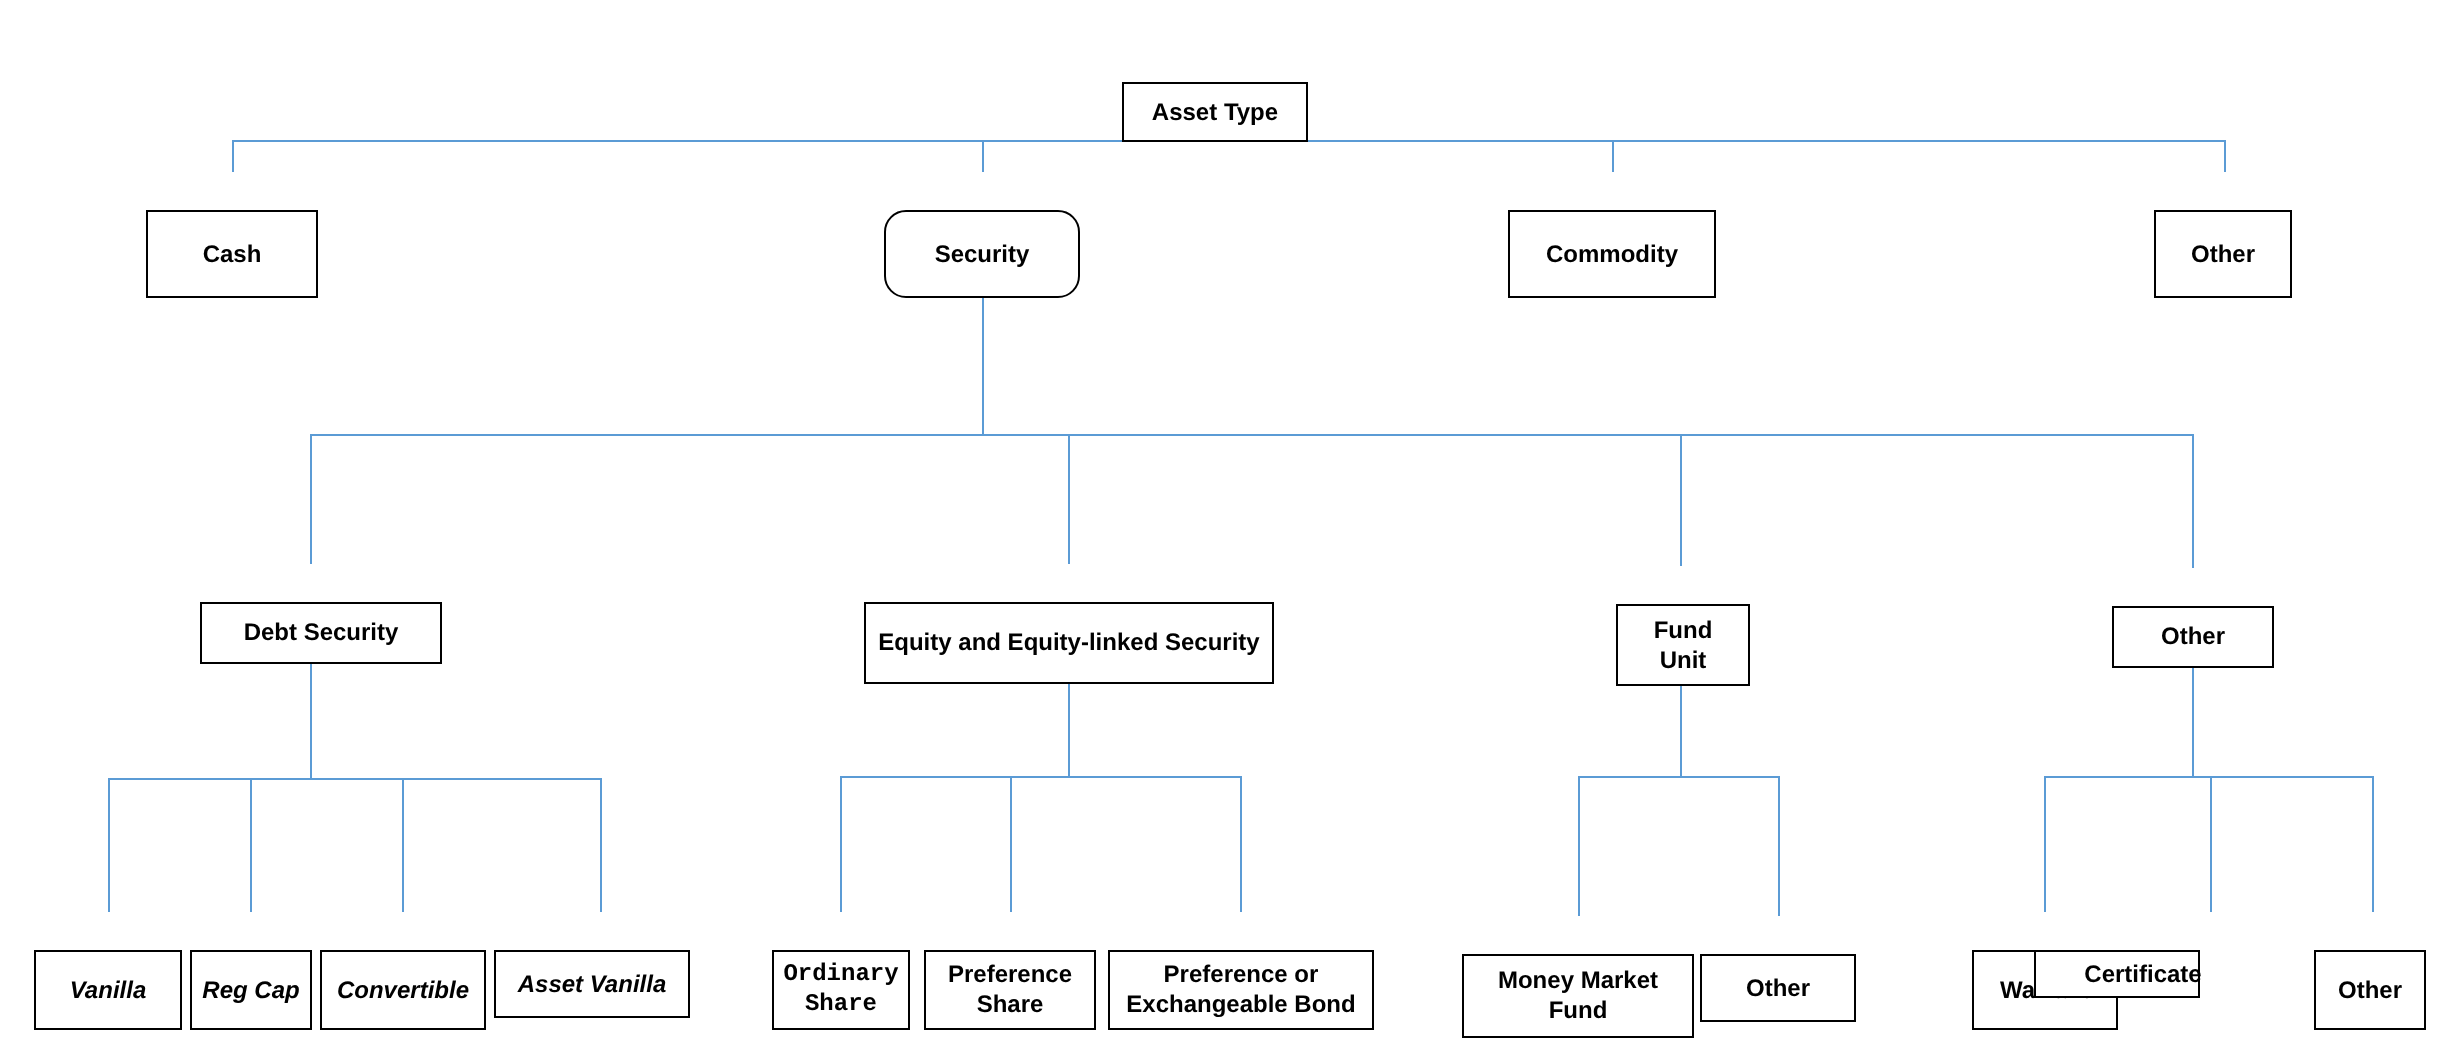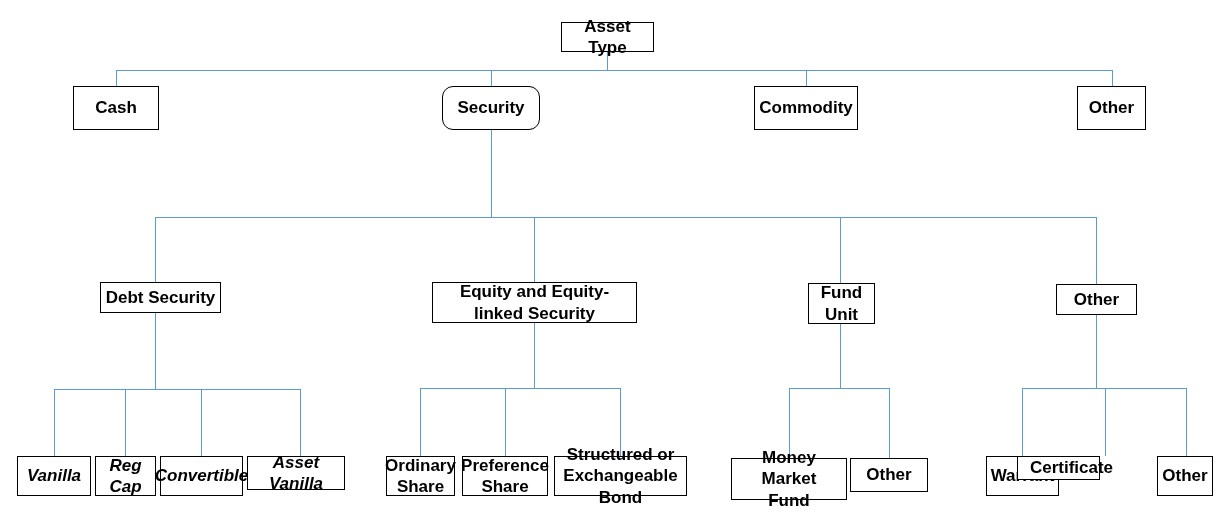--- a/index.html
+++ b/index.html
@@ -18,25 +18,26 @@
   .node {
     position: absolute;
     box-sizing: border-box;
     border: 1.6px solid #000000;
     background: #ffffff;
     display: flex;
     align-items: center;
     justify-content: center;
     text-align: center;
     font-weight: bold;
-    font-size: 17px;
+    font-size: 12px;
     color: #000000;
     line-height: 1.25;
     z-index: 3;
     padding: 0 4px;
+    margin-top: 19px;
   }
   .node.italic {
     font-style: italic;
   }
   .conn {
     position: absolute;
     background: #5b9bd5;
     z-index: 1;
   }
   .conn.h { height: 1.4px; }
@@ -128,35 +129,35 @@
   <div class="node italic" style="left:95px; top:456px; width:61px; height:40px;">
     <span>Reg Cap</span>
   </div>
   <div class="node italic" style="left:160px; top:456px; width:83px; height:40px;">
     <span>Convertible</span>
   </div>
   <div class="node italic" style="left:247px; top:456px; width:98px; height:34px;">
     <span>Asset Vanilla</span>
   </div>
 
-  <div class="node" style="left:386px; top:456px; width:69px; height:40px;">
+  <div class="node" style="left:386px; top:456px; width:69px; height:40px;font-family:Liberation Mono, monospace;">
     <div>
       <div>Ordinary</div>
       <div>Share</div>
     </div>
   </div>
   <div class="node" style="left:462px; top:456px; width:86px; height:40px;">
     <div>
       <div>Preference</div>
       <div>Share</div>
     </div>
   </div>
   <div class="node" style="left:554px; top:456px; width:133px; height:40px;">
     <div>
-      <div>Structured or</div>
+      <div>Preference or</div>
       <div>Exchangeable Bond</div>
     </div>
   </div>
 
   <div class="node" style="left:731px; top:458px; width:116px; height:42px;">
     <div>
       <div>Money Market</div>
       <div>Fund</div>
     </div>
   </div>

